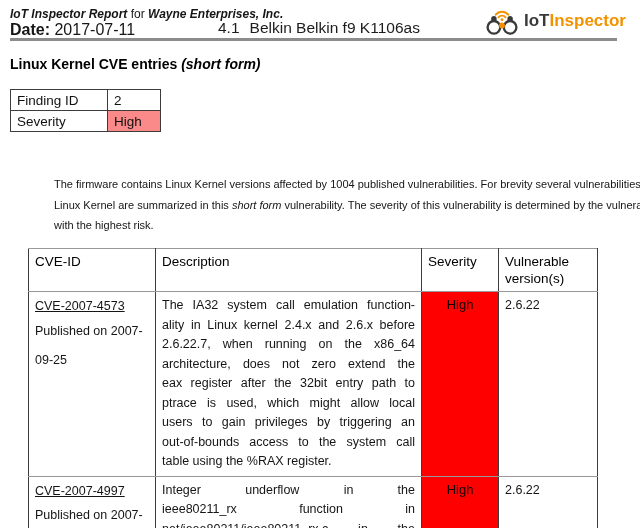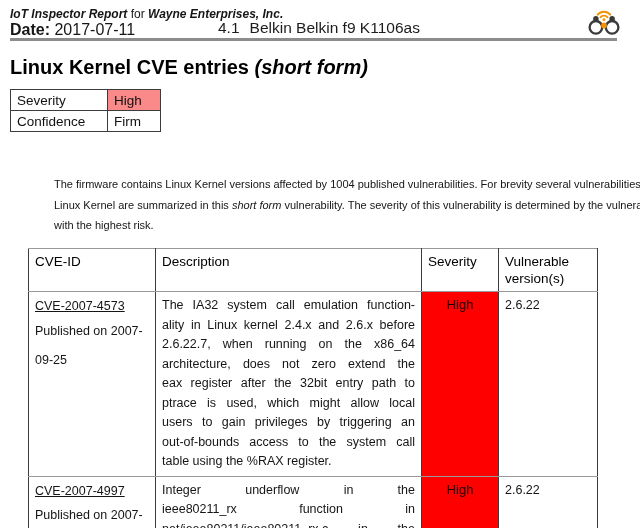--- a/index.html
+++ b/index.html
@@ -39,21 +39,21 @@
   .logo-iot { color: #3a3a3b; }
   .logo-inspector { color: #f39200; }
   .hdr-rule {
     position: absolute; top: 38px; left: 10px;
     width: 607px; height: 2.5px; background: #8c8c8c;
   }
 
   
   .doc-title {
     position: absolute; top: 56px; left: 10px;
-    font-size: 20px; font-weight: bold; color: #000000;
+    font-size: 14px; font-weight: bold; color: #000000;
   }
   .doc-title .suffix { font-style: italic; }
 
   
   .finding-table {
     position: absolute; top: 89px; left: 10px;
     border-collapse: collapse; table-layout: fixed;
     font-size: 13.5px;
   }
   .finding-table td {
@@ -135,37 +135,38 @@
       <path d="M16 12 A 5 5 0 0 1 24 12" fill="none" stroke="#f39200" stroke-width="2" stroke-linecap="round"></path>
       <circle cx="20" cy="14.5" r="1.6" fill="#f39200"></circle>
       <circle cx="11" cy="13.5" r="3" fill="#3a3a3b"></circle>
       <circle cx="29" cy="13.5" r="3" fill="#3a3a3b"></circle>
       <rect x="8.5" y="13" width="5" height="8" fill="#3a3a3b"></rect>
       <rect x="26.5" y="13" width="5" height="8" fill="#3a3a3b"></rect>
       <circle cx="11" cy="23" r="7" fill="#ffffff" stroke="#3a3a3b" stroke-width="2.6"></circle>
       <circle cx="29" cy="23" r="7" fill="#ffffff" stroke="#3a3a3b" stroke-width="2.6"></circle>
       <circle cx="20" cy="21" r="3.2" fill="#f39200"></circle>
     </svg>
+    <span class="logo-text"><span class="logo-iot">IoT</span><span class="logo-inspector">Inspector</span></span>
   </div>
 
   <div class="hdr-rule"></div>
 
   <div class="doc-title">
     <span>Linux Kernel CVE entries </span><span class="suffix">(short form)</span>
   </div>
 
   <table class="finding-table">
     <tbody>
         <tr>
+          <td class="lbl">Finding ID</td>
+          <td class="val">2</td>
+        </tr>
+        <tr>
           <td class="lbl">Severity</td>
           <td class="val" style="background: rgb(250, 138, 138);">High</td>
-        </tr>
-        <tr>
-          <td class="lbl">Confidence</td>
-          <td class="val">Firm</td>
         </tr>
       </tbody>
   </table>
 
   <div class="intro">
     <span>The firmware contains Linux Kernel versions affected by 1004 published vulnerabilities. For brevity several vulnerabilities in Linux Kernel are summarized in this </span><span class="it">short form</span><span> vulnerability. The severity of this vulnerability is determined by the vulnerability with the highest risk.</span>
   </div>
 
   <table class="cve-table">
     <colgroup>

